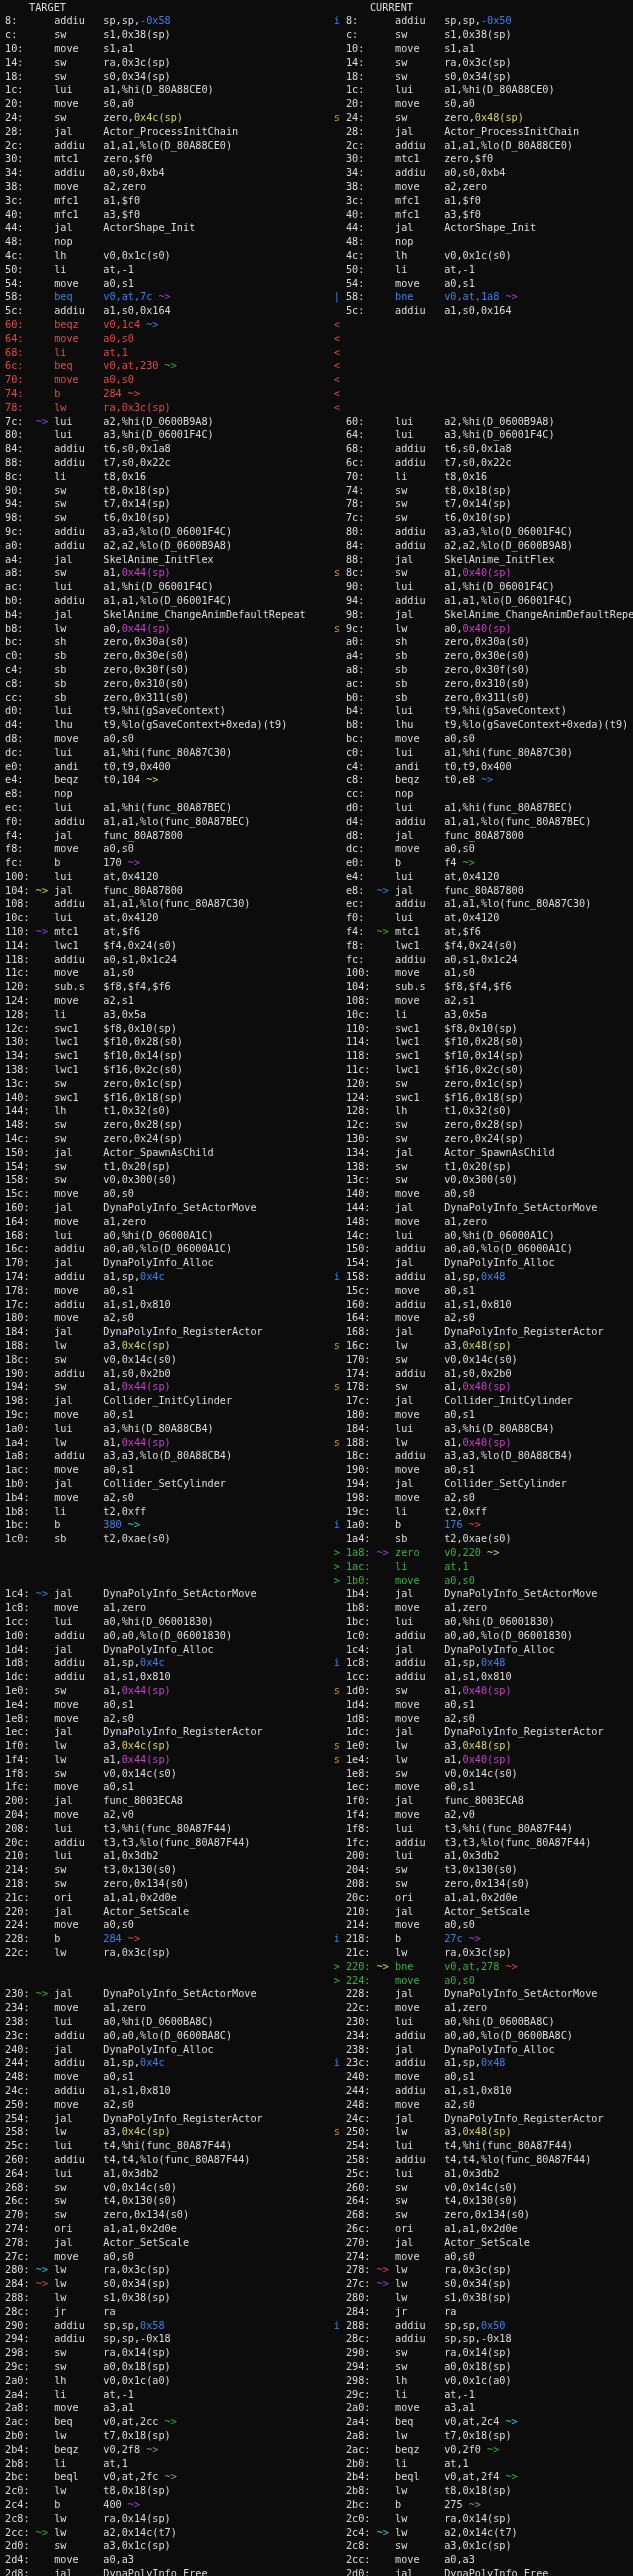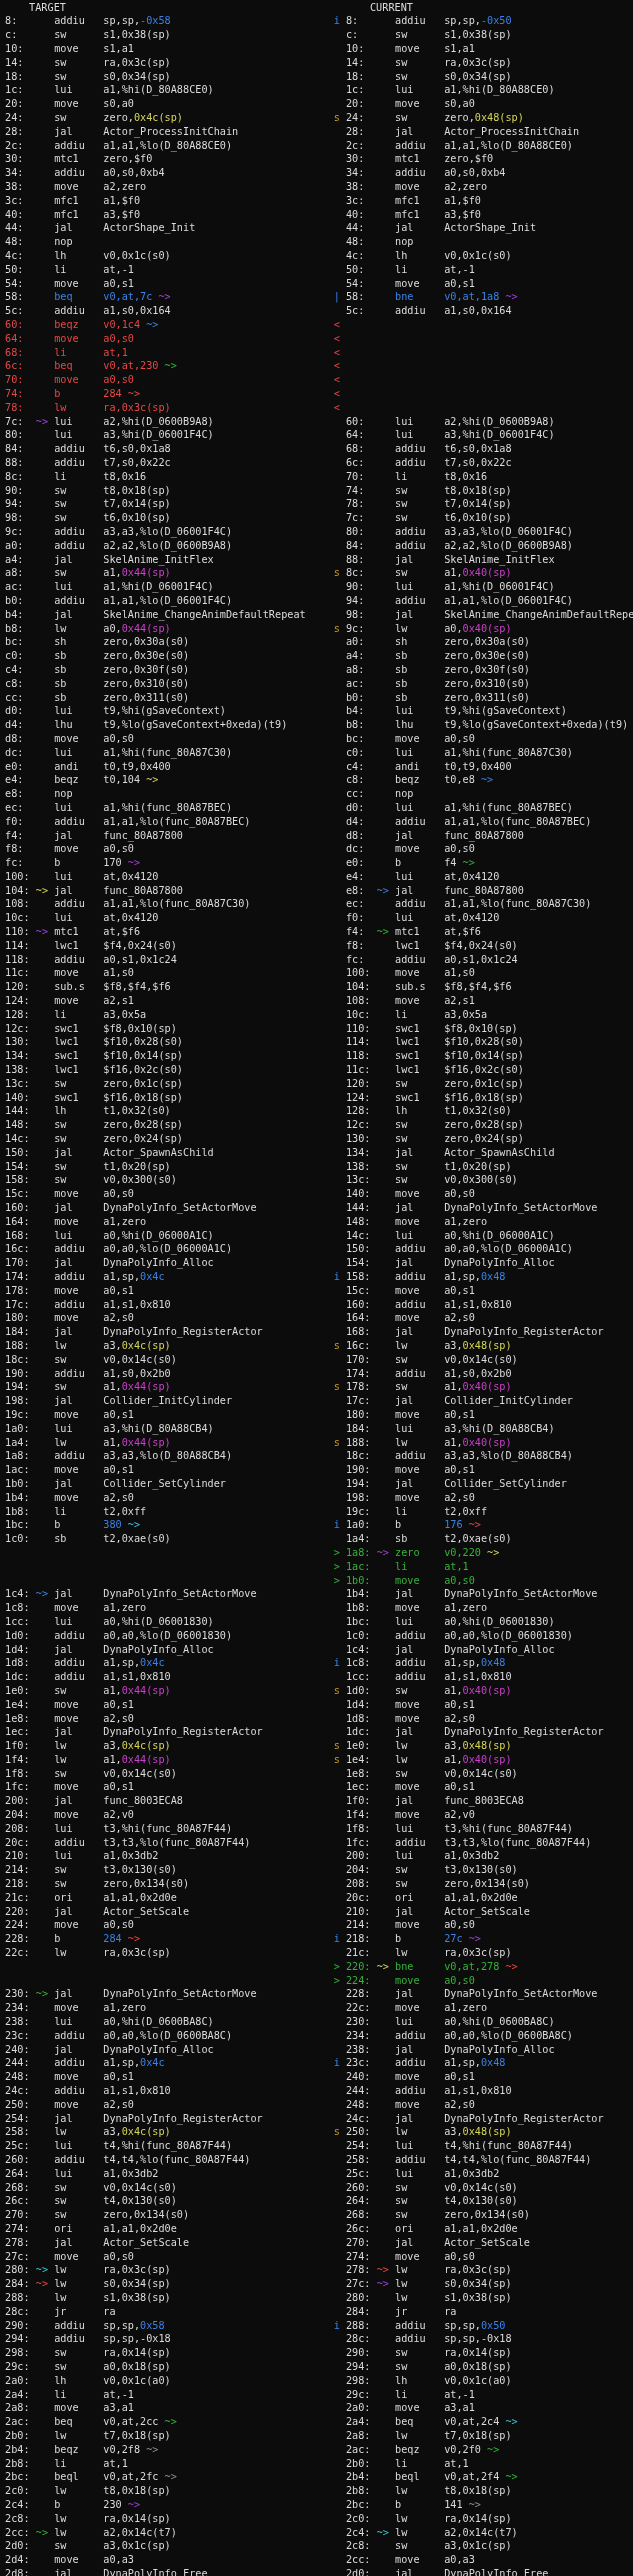--- a/index.html
+++ b/index.html
@@ -200,21 +200,21 @@
 <span><span class="w">29c:</span><span class="w">    </span><span class="w">sw      </span><span class="w">a0,0x18(sp)</span></span>
 <span><span class="w">2a0:</span><span class="w">    </span><span class="w">lh      </span><span class="w">v0,0x1c(a0)</span></span>
 <span><span class="w">2a4:</span><span class="w">    </span><span class="w">li      </span><span class="w">at,-1</span></span>
 <span><span class="w">2a8:</span><span class="w">    </span><span class="w">move    </span><span class="w">a3,a1</span></span>
 <span><span class="w">2ac:</span><span class="w">    </span><span class="w">beq     </span><span class="w">v0,at,2cc </span><span class="g">~&gt;</span></span>
 <span><span class="w">2b0:</span><span class="w">    </span><span class="w">lw      </span><span class="w">t7,0x18(sp)</span></span>
 <span><span class="w">2b4:</span><span class="w">    </span><span class="w">beqz    </span><span class="w">v0,2f8 </span><span class="gr">~&gt;</span></span>
 <span><span class="w">2b8:</span><span class="w">    </span><span class="w">li      </span><span class="w">at,1</span></span>
 <span><span class="w">2bc:</span><span class="w">    </span><span class="w">beql    </span><span class="w">v0,at,2fc </span><span class="gr">~&gt;</span></span>
 <span><span class="w">2c0:</span><span class="w">    </span><span class="w">lw      </span><span class="w">t8,0x18(sp)</span></span>
-<span><span class="w">2c4:</span><span class="w">    </span><span class="w">b       </span><span class="w">230 </span><span class="pu">~&gt;</span></span>
+<span><span class="w">2c4:</span><span class="w">    </span><span class="w">b       </span><span class="w">400 </span><span class="pu">~&gt;</span></span>
 <span><span class="w">2c8:</span><span class="w">    </span><span class="w">lw      </span><span class="w">ra,0x14(sp)</span></span>
 <span><span class="w">2cc:</span><span class="g"> ~&gt; </span><span class="w">lw      </span><span class="w">a2,0x14c(t7)</span></span>
 <span><span class="w">2d0:</span><span class="w">    </span><span class="w">sw      </span><span class="w">a3,0x1c(sp)</span></span>
 <span><span class="w">2d4:</span><span class="w">    </span><span class="w">move    </span><span class="w">a0,a3</span></span>
 <span><span class="w">2d8:</span><span class="w">    </span><span class="w">jal     </span><span class="w">DynaPolyInfo_Free</span></span>
 </span></pre>
   <pre class="col-right"><span class="hdr hdr-r">CURRENT</span><span id="lines-r">
 <span><span class="b">i </span><span class="w">8:  </span><span class="w">    </span><span class="w">addiu   </span><span class="w">sp,sp,</span><span class="b">-0x50</span></span>
 <span><span class="w">  </span><span class="w">c:  </span><span class="w">    </span><span class="w">sw      </span><span class="w">s1,0x38(sp)</span></span>
 <span><span class="w">  </span><span class="w">10: </span><span class="w">    </span><span class="w">move    </span><span class="w">s1,a1</span></span>
@@ -388,21 +388,21 @@
 <span><span class="w">  </span><span class="w">294:</span><span class="w">    </span><span class="w">sw      </span><span class="w">a0,0x18(sp)</span></span>
 <span><span class="w">  </span><span class="w">298:</span><span class="w">    </span><span class="w">lh      </span><span class="w">v0,0x1c(a0)</span></span>
 <span><span class="w">  </span><span class="w">29c:</span><span class="w">    </span><span class="w">li      </span><span class="w">at,-1</span></span>
 <span><span class="w">  </span><span class="w">2a0:</span><span class="w">    </span><span class="w">move    </span><span class="w">a3,a1</span></span>
 <span><span class="w">  </span><span class="w">2a4:</span><span class="w">    </span><span class="w">beq     </span><span class="w">v0,at,2c4 </span><span class="cy">~&gt;</span></span>
 <span><span class="w">  </span><span class="w">2a8:</span><span class="w">    </span><span class="w">lw      </span><span class="w">t7,0x18(sp)</span></span>
 <span><span class="w">  </span><span class="w">2ac:</span><span class="w">    </span><span class="w">beqz    </span><span class="w">v0,2f0 </span><span class="g">~&gt;</span></span>
 <span><span class="w">  </span><span class="w">2b0:</span><span class="w">    </span><span class="w">li      </span><span class="w">at,1</span></span>
 <span><span class="w">  </span><span class="w">2b4:</span><span class="w">    </span><span class="w">beql    </span><span class="w">v0,at,2f4 </span><span class="g">~&gt;</span></span>
 <span><span class="w">  </span><span class="w">2b8:</span><span class="w">    </span><span class="w">lw      </span><span class="w">t8,0x18(sp)</span></span>
-<span><span class="w">  </span><span class="w">2bc:</span><span class="w">    </span><span class="w">b       </span><span class="w">141 </span><span class="gr">~&gt;</span></span>
+<span><span class="w">  </span><span class="w">2bc:</span><span class="w">    </span><span class="w">b       </span><span class="w">275 </span><span class="gr">~&gt;</span></span>
 <span><span class="w">  </span><span class="w">2c0:</span><span class="w">    </span><span class="w">lw      </span><span class="w">ra,0x14(sp)</span></span>
 <span><span class="w">  </span><span class="w">2c4:</span><span class="cy"> ~&gt; </span><span class="w">lw      </span><span class="w">a2,0x14c(t7)</span></span>
 <span><span class="w">  </span><span class="w">2c8:</span><span class="w">    </span><span class="w">sw      </span><span class="w">a3,0x1c(sp)</span></span>
 <span><span class="w">  </span><span class="w">2cc:</span><span class="w">    </span><span class="w">move    </span><span class="w">a0,a3</span></span>
 <span><span class="w">  </span><span class="w">2d0:</span><span class="w">    </span><span class="w">jal     </span><span class="w">DynaPolyInfo_Free</span></span>
 </span></pre>
 </div>
 
 
 </body></html>

